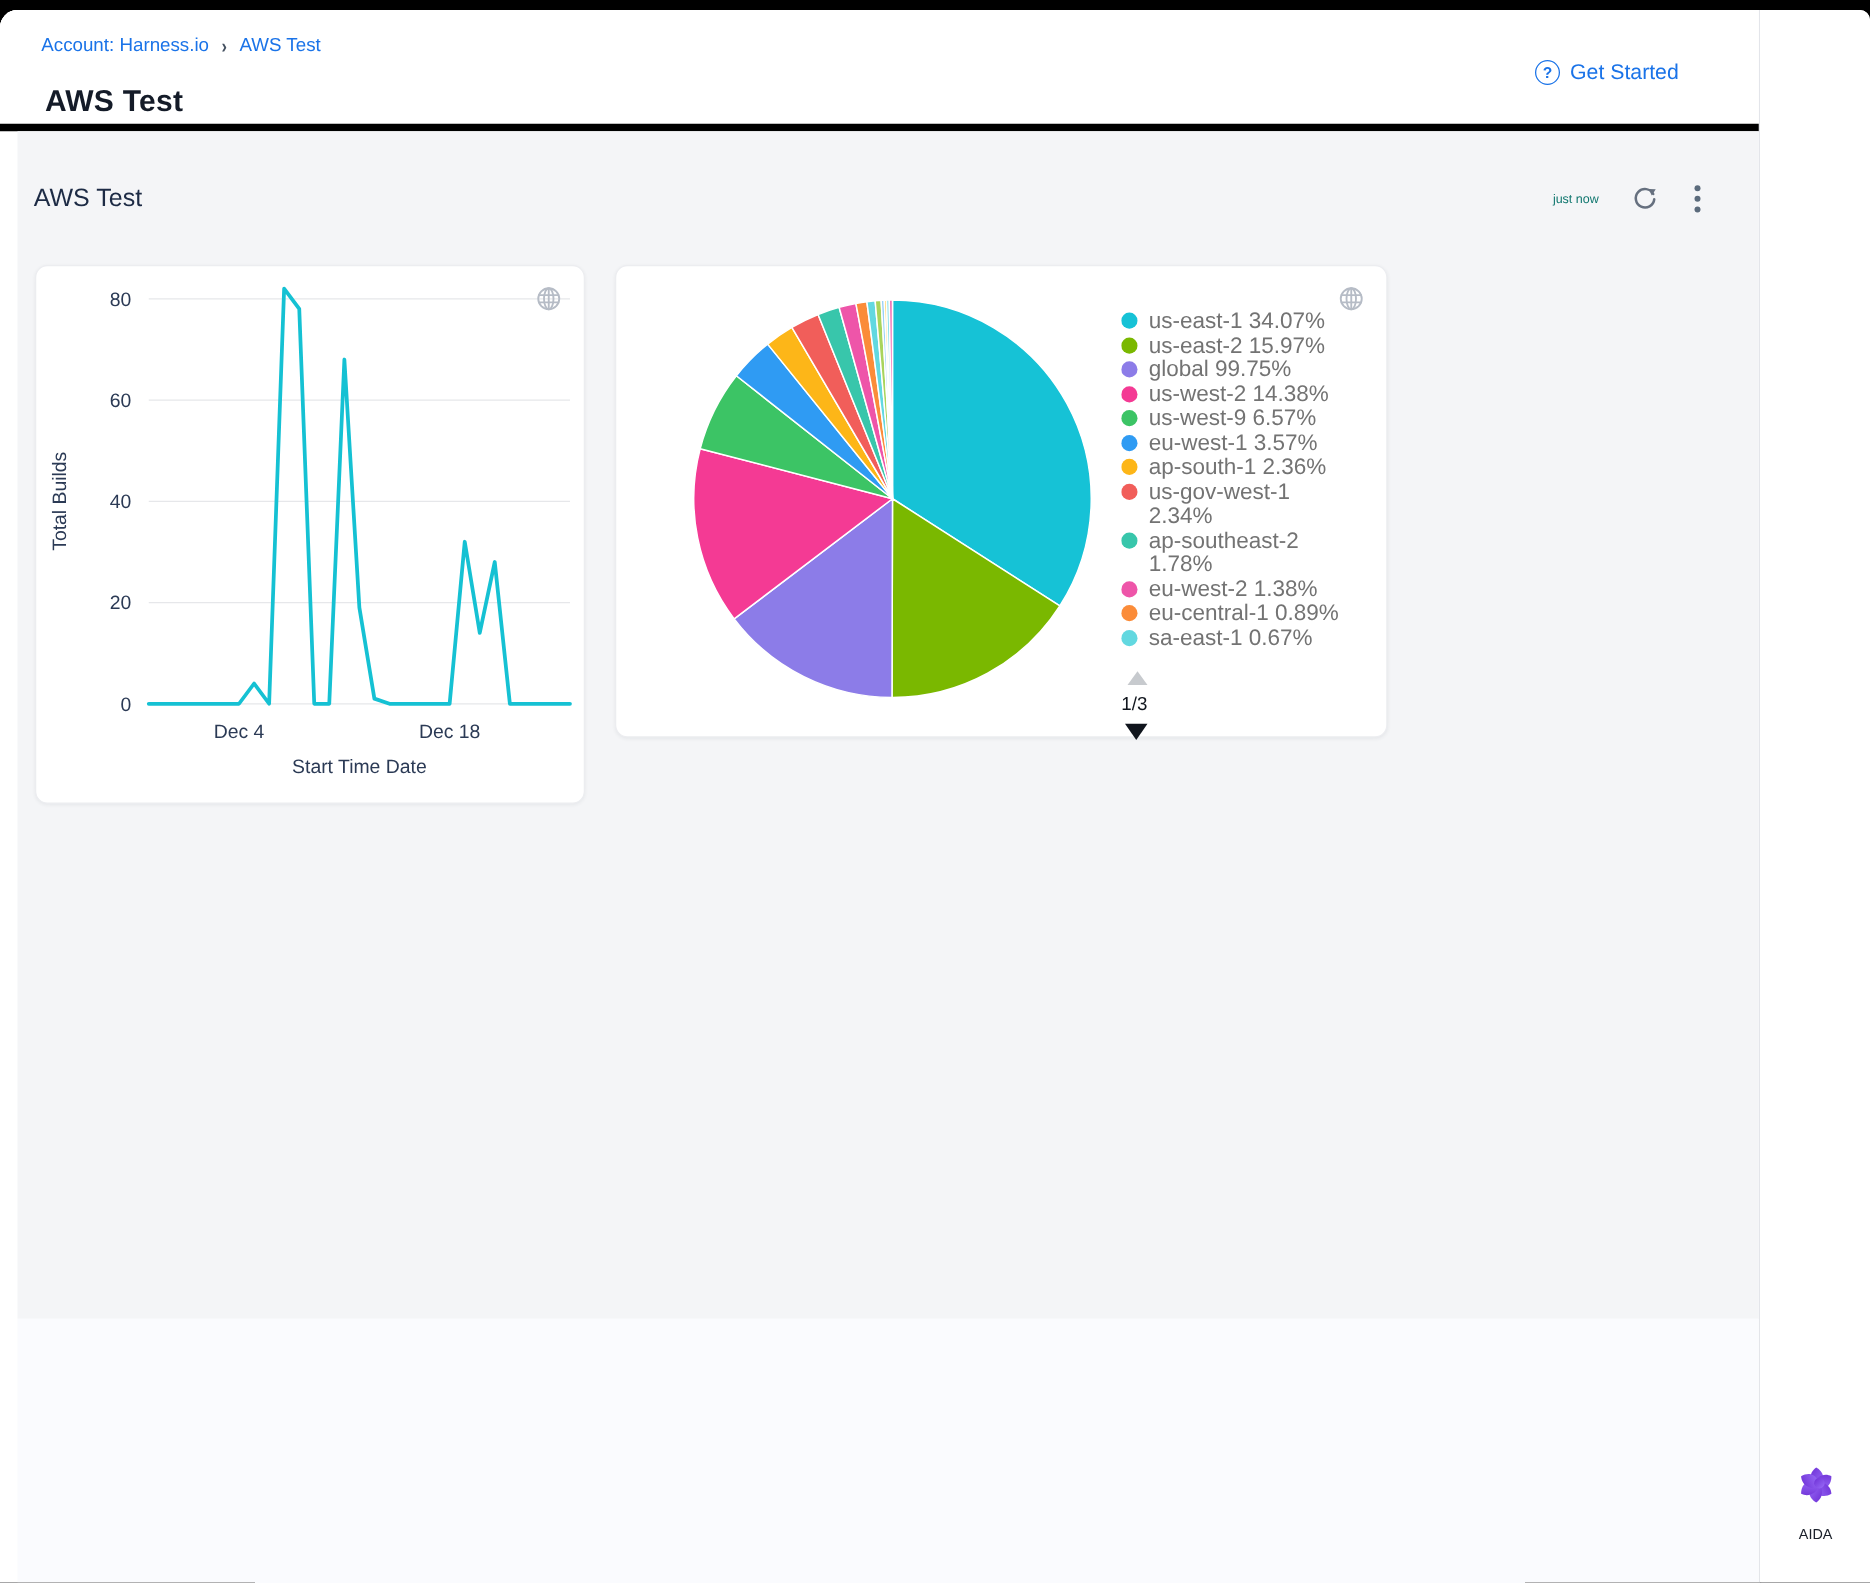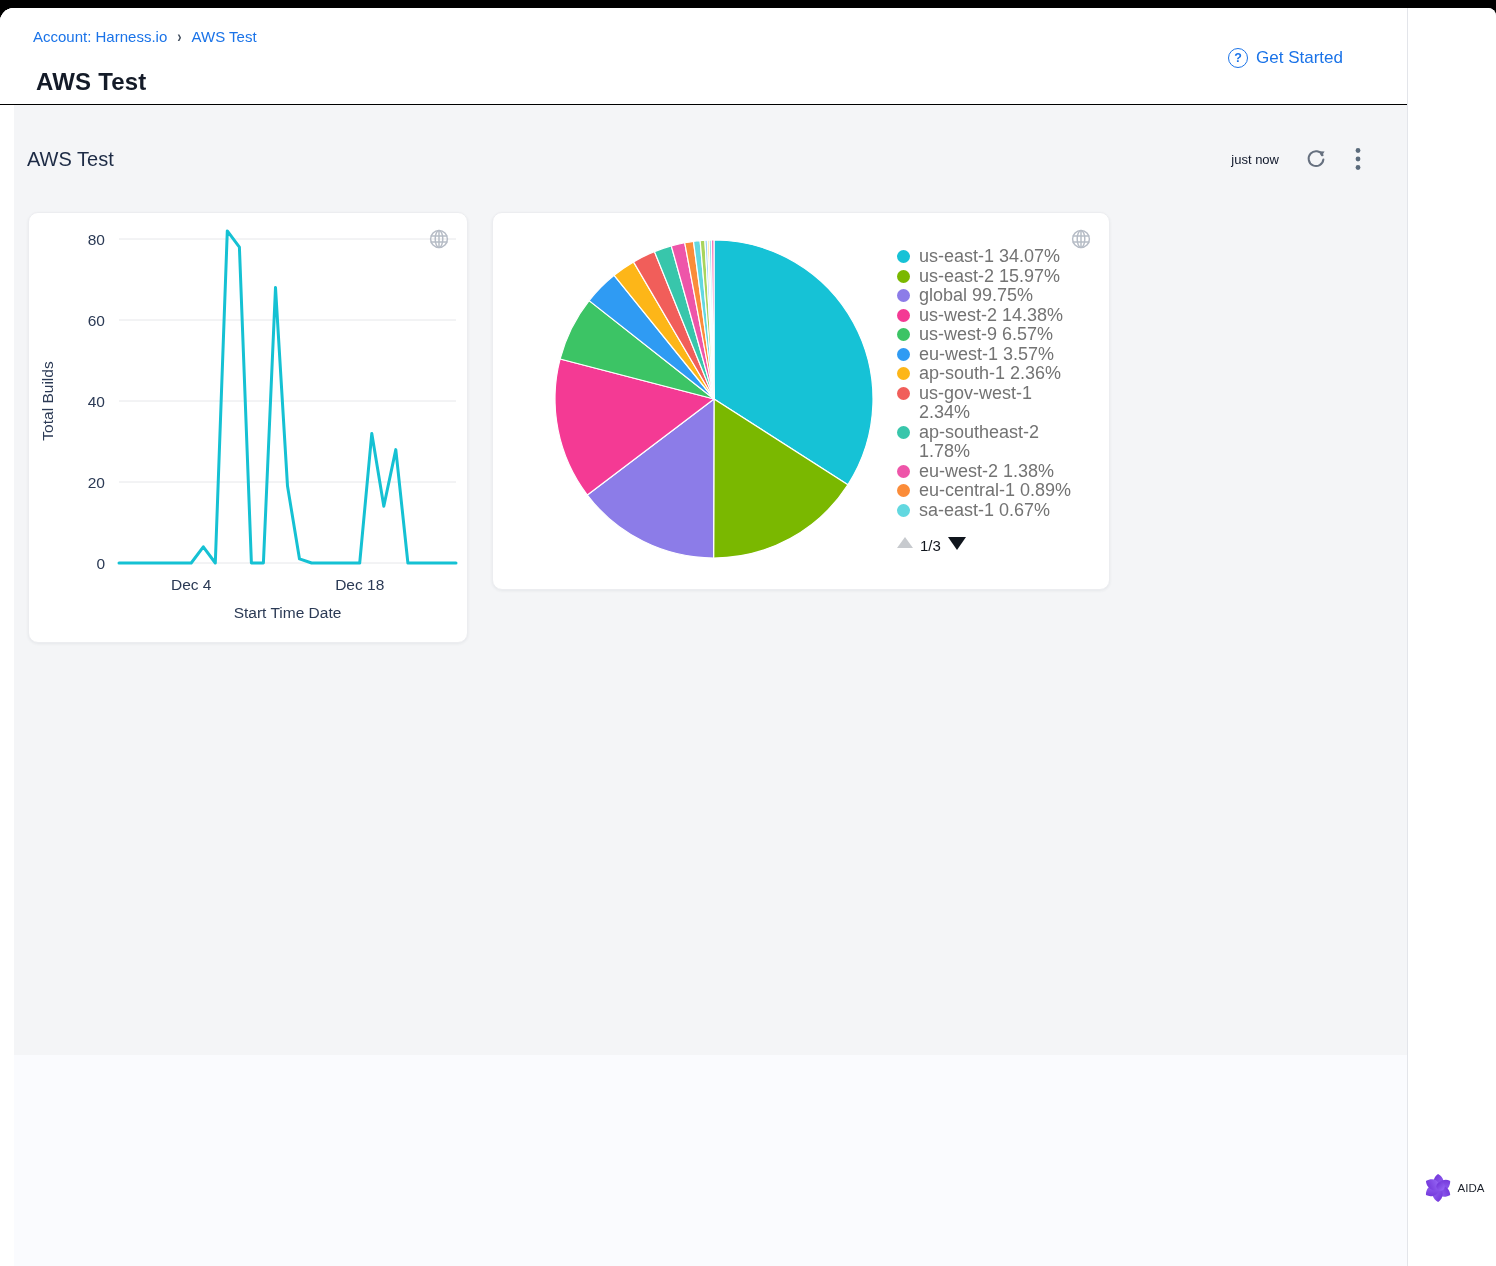--- a/index.html
+++ b/index.html
@@ -4,55 +4,55 @@
 <style>
   * { margin:0; padding:0; box-sizing:border-box; }
   html,body { width:1496px; height:1266px; }
   body { background:#000; font-family:"Liberation Sans", sans-serif; position:relative; overflow:hidden; }
 
   .surface { position:absolute; top:8px; left:0; right:0; bottom:0; background:#fff; border-radius:14px 8px 0 0; overflow:hidden; }
 
   .main-col { position:absolute; top:0; left:0; width:1408px; bottom:0; background:#fff; border-right:1px solid #e3e5ea; }
 
   
-  .page-header { position:relative; height:97px; background:#fff; border-bottom:1px solid #000000; }
+  .page-header { position:relative; height:97px; background:#fff; border-bottom:6px solid #000000; }
   .breadcrumb { position:absolute; left:33px; top:20px; display:flex; align-items:center; gap:10px; font-size:15px; }
   .crumb-link { color:#1a73e8; text-decoration:none; cursor:pointer; }
   .crumb-sep { color:#445060; font-size:13px; font-weight:700; transform:scaleY(1.25); }
   .page-title { position:absolute; left:36px; top:60px; font-size:24px; font-weight:700; color:#141b28; letter-spacing:.2px; }
   .get-started { position:absolute; right:64px; top:40px; display:flex; align-items:center; gap:8px; color:#1a73e8; font-size:17px; cursor:pointer; }
   .q-icon { width:20px; height:20px; border:1.8px solid #1a73e8; border-radius:50%; display:flex; align-items:center; justify-content:center; font-size:12.5px; font-weight:700; }
 
   
   .dash { position:absolute; left:14px; right:0; top:97px; height:950px; background:#f4f5f7; }
   .lower { position:absolute; left:14px; right:0; top:1047px; bottom:0; background:#fafbfe; }
 
   .dash-header { position:absolute; left:13px; right:44px; top:40px; display:flex; justify-content:space-between; align-items:center; }
   .section-title { font-size:20px; font-weight:500; color:#1d2b45; }
   .dash-controls { display:flex; align-items:center; gap:24px; }
-  .refreshed-label { font-size:13px; color:#0f172a; }
+  .refreshed-label { font-size:10px; color:#0f766e; }
   .icon-btn { background:none; border:none; cursor:pointer; display:flex; align-items:center; padding:2px; }
 
   .card { position:absolute; background:#fff; border-radius:10px; border:1px solid #ecedf0; box-shadow:0 1px 3px rgba(40,50,70,.07); }
   .card-line { left:14px; top:107px; width:440px; height:431px; }
   .card-pie  { left:478px; top:107px; width:618px; height:378px; }
   .globe { position:absolute; top:14px; right:16px; }
 
   
   .legend { position:absolute; left:404px; top:34px; width:198px; height:301px; overflow:hidden; font-size:18px; line-height:19.5px; color:#737373; }
   .legend-row { display:flex; align-items:flex-start; cursor:pointer; }
   .legend-dot { flex:0 0 13px; width:13px; height:13px; border-radius:50%; margin:3px 9px 0 0; }
-  .paginator { position:absolute; left:404px; top:324px; display:flex; align-items:flex-start; gap:7px; }
+  .paginator { position:absolute; left:404px; top:324px; display:flex; align-items:flex-end; gap:7px;flex-direction:column; }
   .tri-up { width:0; height:0; border-left:8px solid transparent; border-right:8px solid transparent; border-bottom:11px solid #c7cace; cursor:pointer; }
   .pag-label { font-size:15px; color:#10151d; }
   .tri-down { width:0; height:0; border-left:9px solid transparent; border-right:9px solid transparent; border-top:13px solid #10151d; cursor:pointer; }
 
   
   .aida { position:absolute; left:1409px; right:0; top:0; bottom:0; background:#fff; }
-  .aida-btn { position:absolute; left:50%; transform:translateX(-50%); top:1163px; display:flex; flex-direction:row; align-items:center; gap:3px; background:none; border:none; cursor:pointer; }
+  .aida-btn { position:absolute; left:50%; transform:translateX(-50%); top:1163px; display:flex; flex-direction:column; gap:17px; background:none; border:none; cursor:pointer; }
   .aida-label { font-size:11.5px; color:#1c212b; font-family:"Liberation Sans", sans-serif; }
 
   svg text { font-family:"Liberation Sans", sans-serif; }
 </style>
 </head>
 <body>
 
 <div class="surface">
 
   <div class="main-col">

